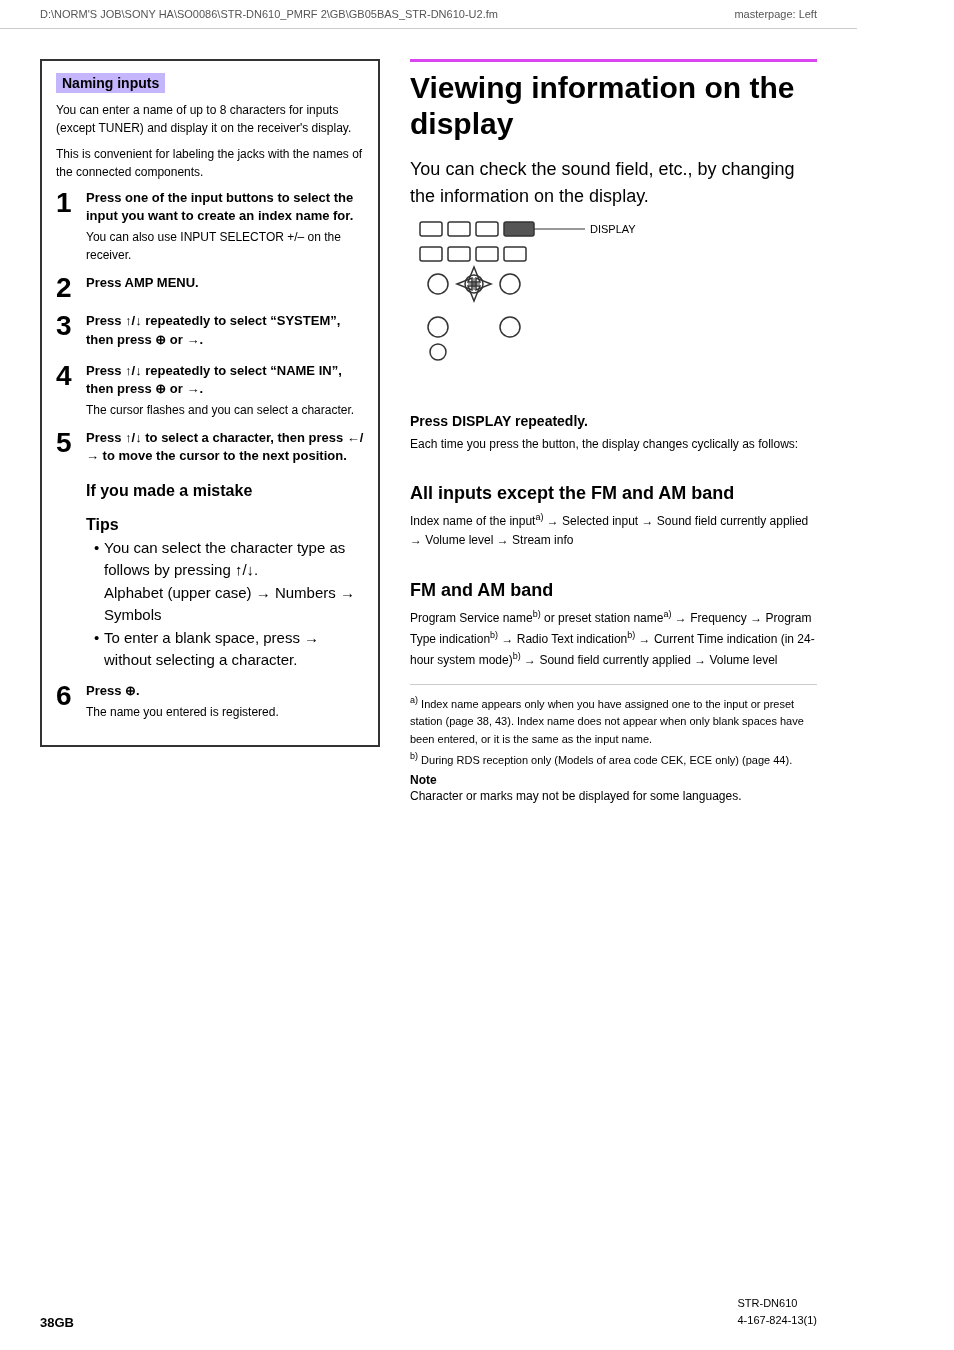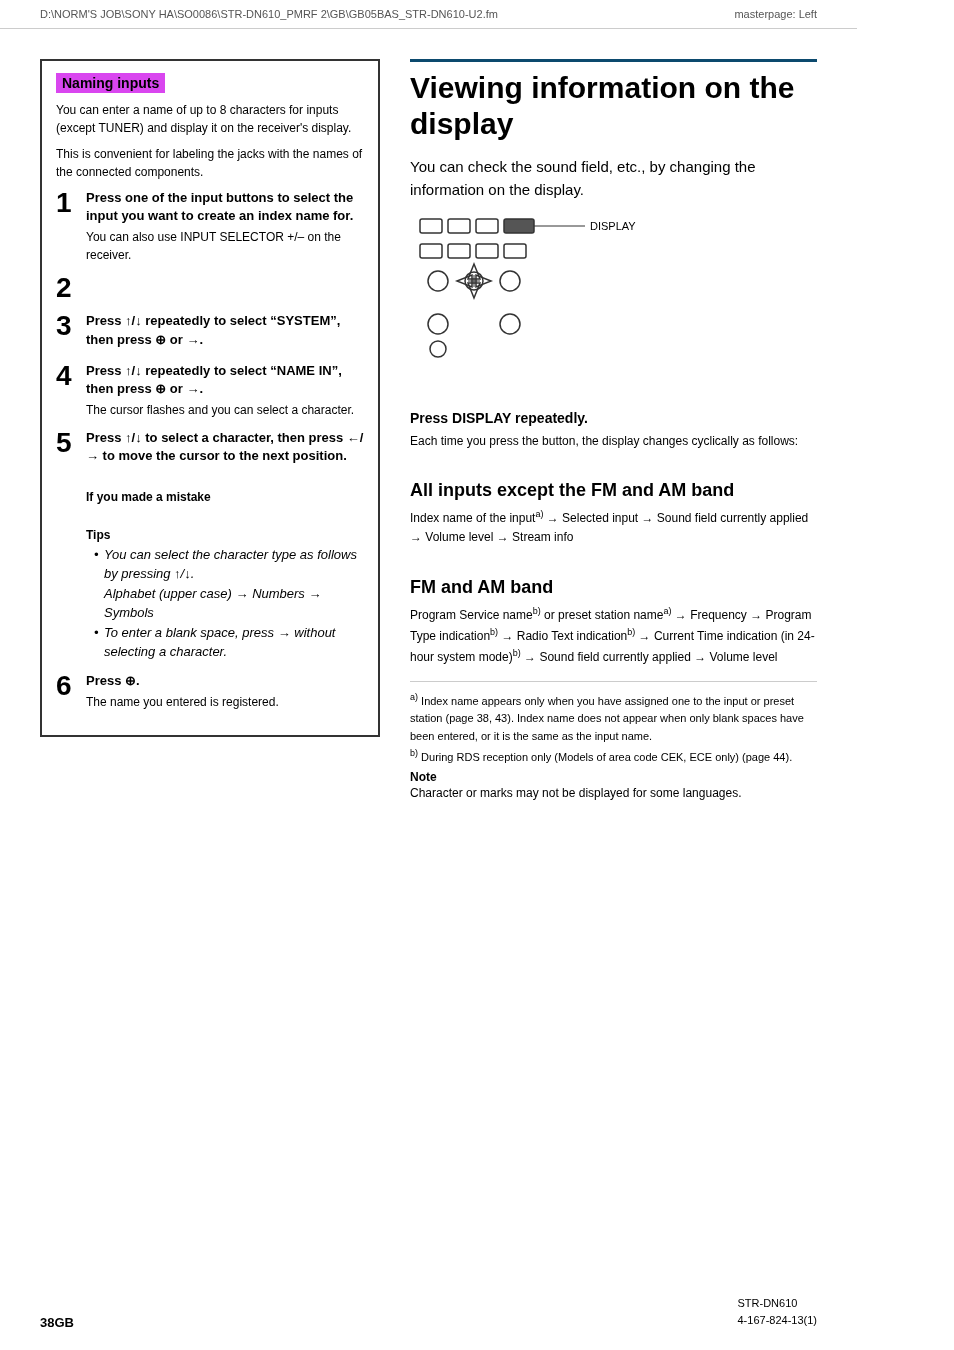--- a/index.html
+++ b/index.html
@@ -40,21 +40,21 @@
     }
     .naming-inputs-box {
       border: 2px solid #333;
       padding: 12px 14px 14px 14px;
       margin-bottom: 20px;
     }
     .naming-inputs-title {
       font-weight: bold;
       font-size: 14px;
       margin-bottom: 8px;
-      background: #d946ef;
+      background: #c4b5fd;
       padding: 2px 6px;
       display: inline-block;
     }
     .naming-inputs-desc {
       font-size: 12px;
       line-height: 1.5;
       margin-bottom: 8px;
     }
     .step {
       display: flex;
@@ -77,57 +77,56 @@
       line-height: 1.4;
       margin-bottom: 3px;
     }
     .step-content .sub-text {
       font-size: 12px;
       font-weight: normal;
       line-height: 1.5;
     }
     .sub-section-title {
       font-weight: bold;
-      font-size: 12px;
-      margin-top: 24px;
+      font-size: 16px;
+      margin-top: 16px;
       margin-bottom: 3px;
     }
     .sub-section-text {
       font-size: 12px;
       line-height: 1.5;
       margin-bottom: 4px;
     }
     .tips-list {
-      font-size: 13px;
+      font-size: 15px;
       line-height: 1.5;
       padding-left: 8px;
-      font-style: italic;
     }
     .tips-list li {
       list-style: none;
       padding-left: 10px;
       position: relative;
     }
     .tips-list li::before {
       content: '•';
       position: absolute;
       left: 0;
     }
     .right-title {
       font-size: 30px;
       font-weight: bold;
       line-height: 1.2;
       margin-bottom: 14px;
-      border-top: 3px solid #0c4a6e;
+      border-top: 3px solid #d946ef;
       padding-top: 8px;
     }
     .right-intro {
-      font-size: 15px;
-      line-height: 1.5;
-      margin-bottom: 8px;
+      font-size: 18px;
+      line-height: 1.5;
+      margin-bottom: 2px;
     }
     .display-diagram {
       display: flex;
       justify-content: flex-start;
       margin-bottom: 18px;
       position: relative;
     }
     .diagram-container {
       position: relative;
       width: 260px;
@@ -210,20 +209,23 @@
           <div class="step-num">1</div>
           <div class="step-content">
             <p>Press one of the input buttons to select the input you want to create an index name for.</p>
             <span class="sub-text">You can also use INPUT SELECTOR +/– on the receiver.</span>
           </div>
         </div>
 
         
         <div class="step">
           <div class="step-num">2</div>
+          <div class="step-content">
+            <p>Press AMP MENU.</p>
+          </div>
         </div>
 
         
         <div class="step">
           <div class="step-num">3</div>
           <div class="step-content">
             <p>Press ↑/↓ repeatedly to select “SYSTEM”, then press ⊕ or →.</p>
           </div>
         </div>
 

